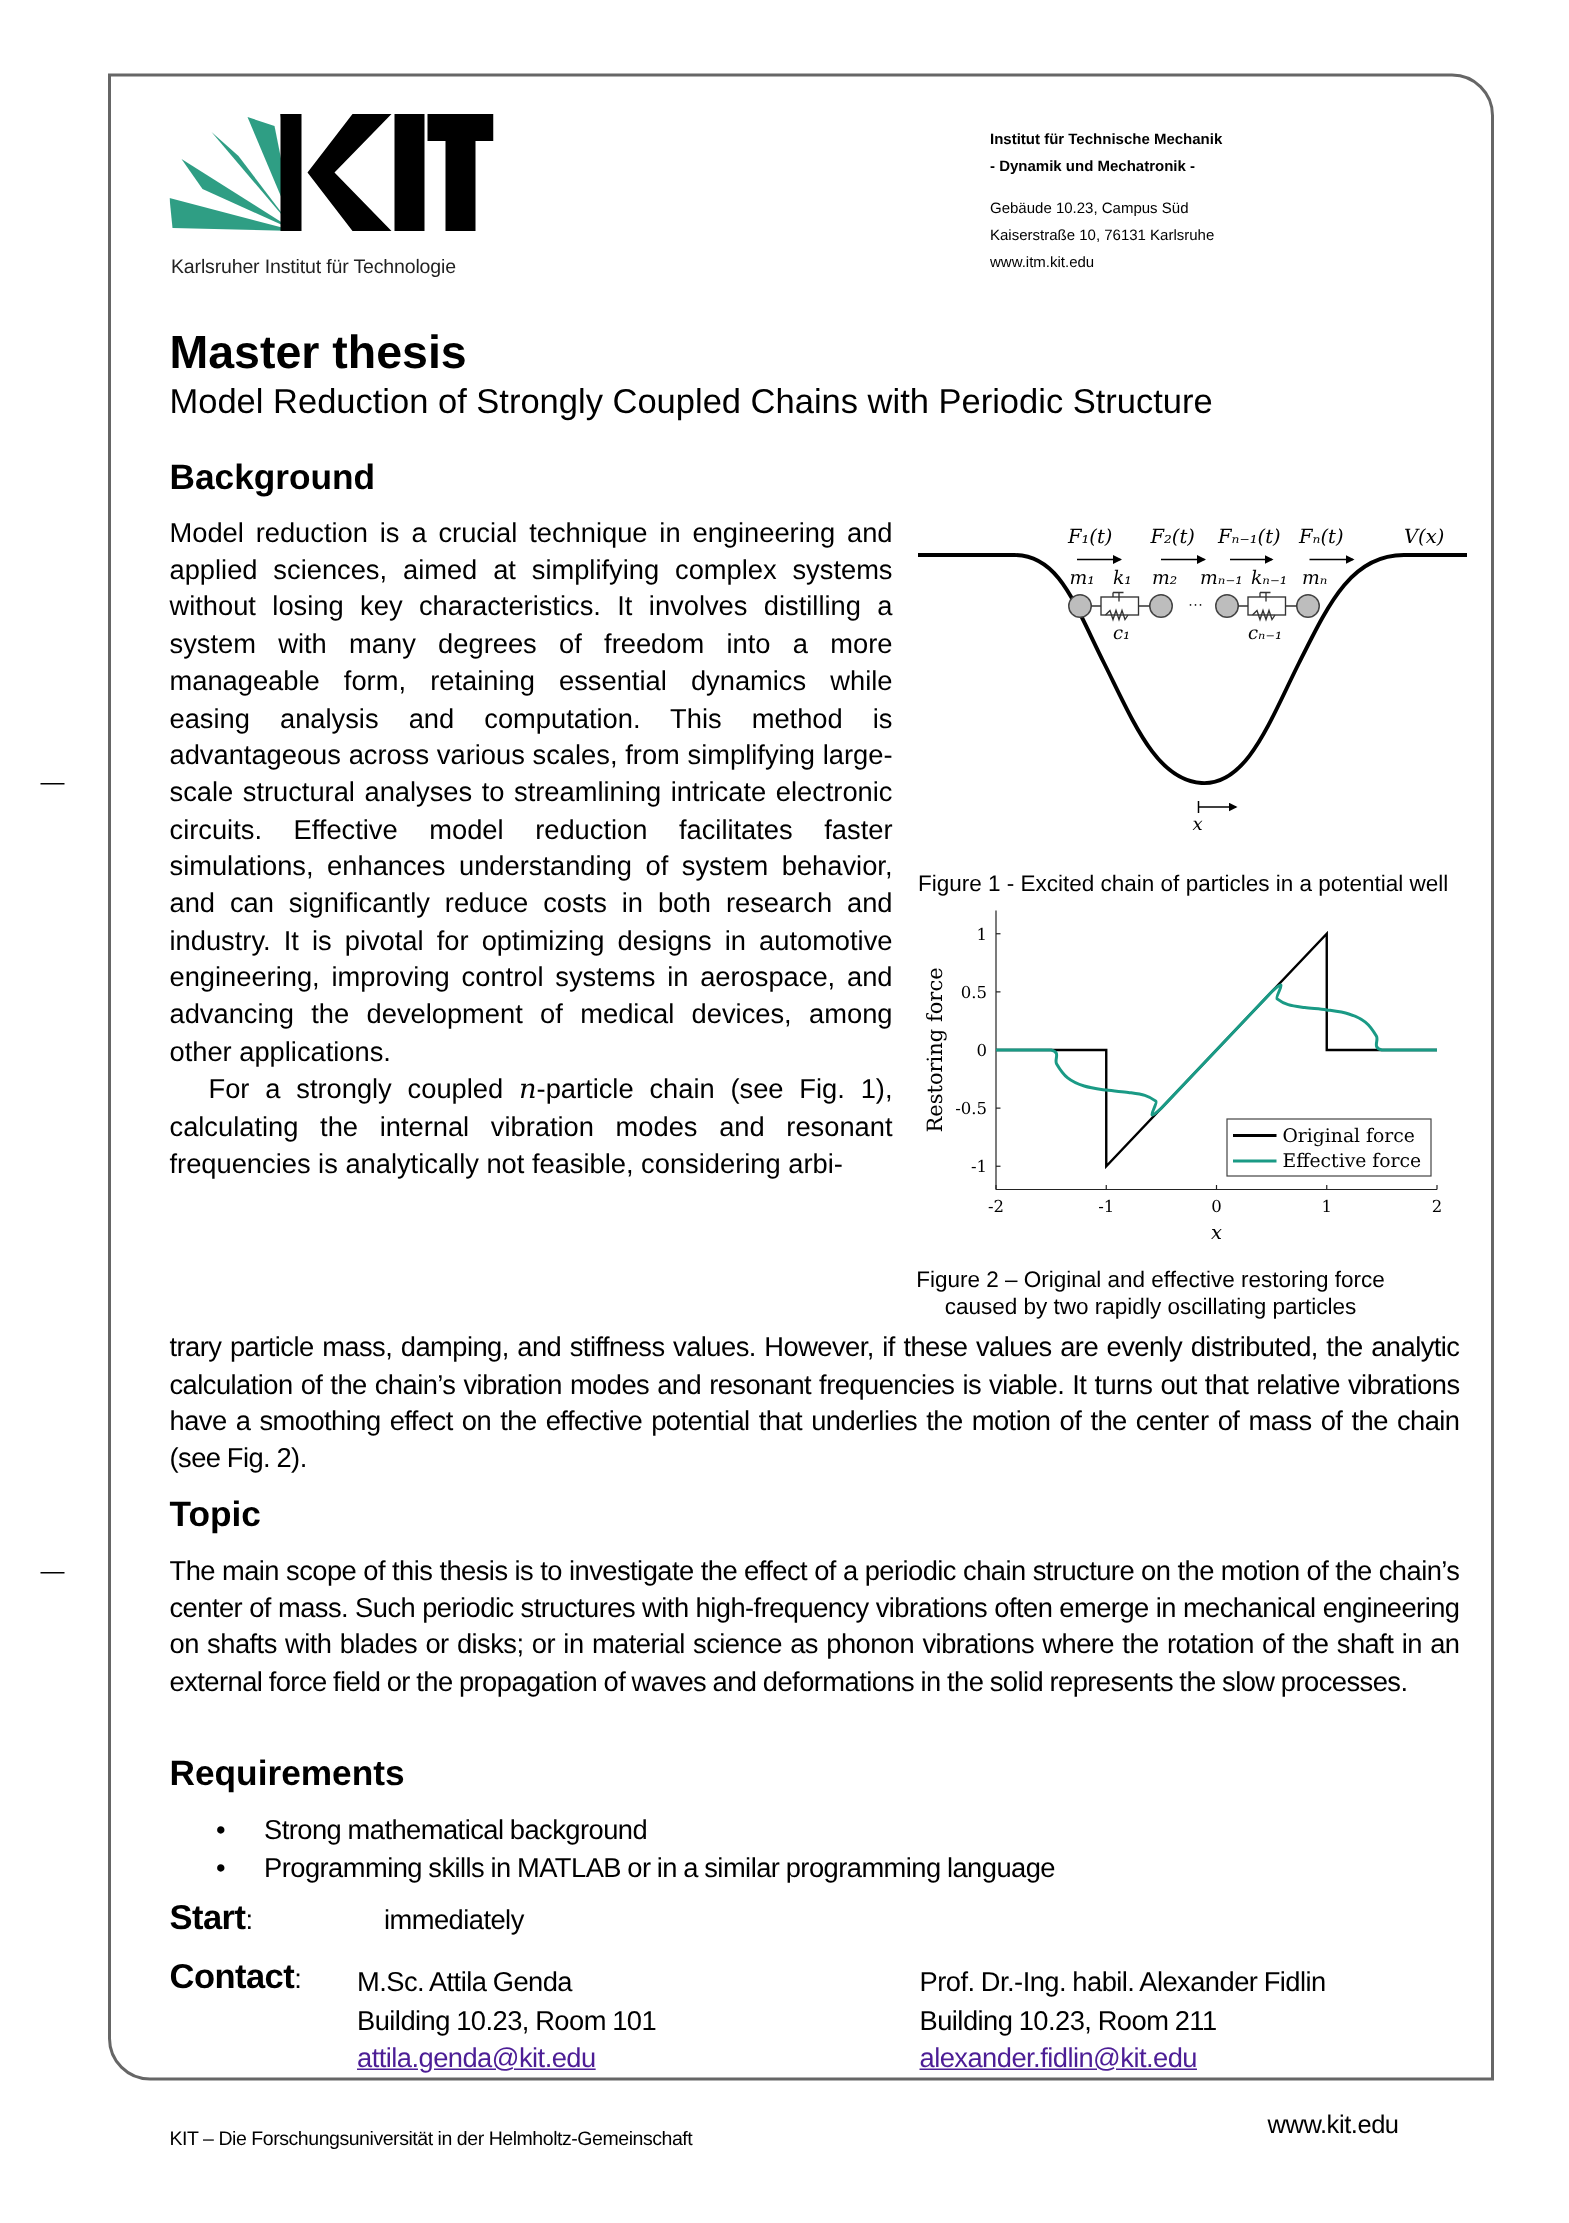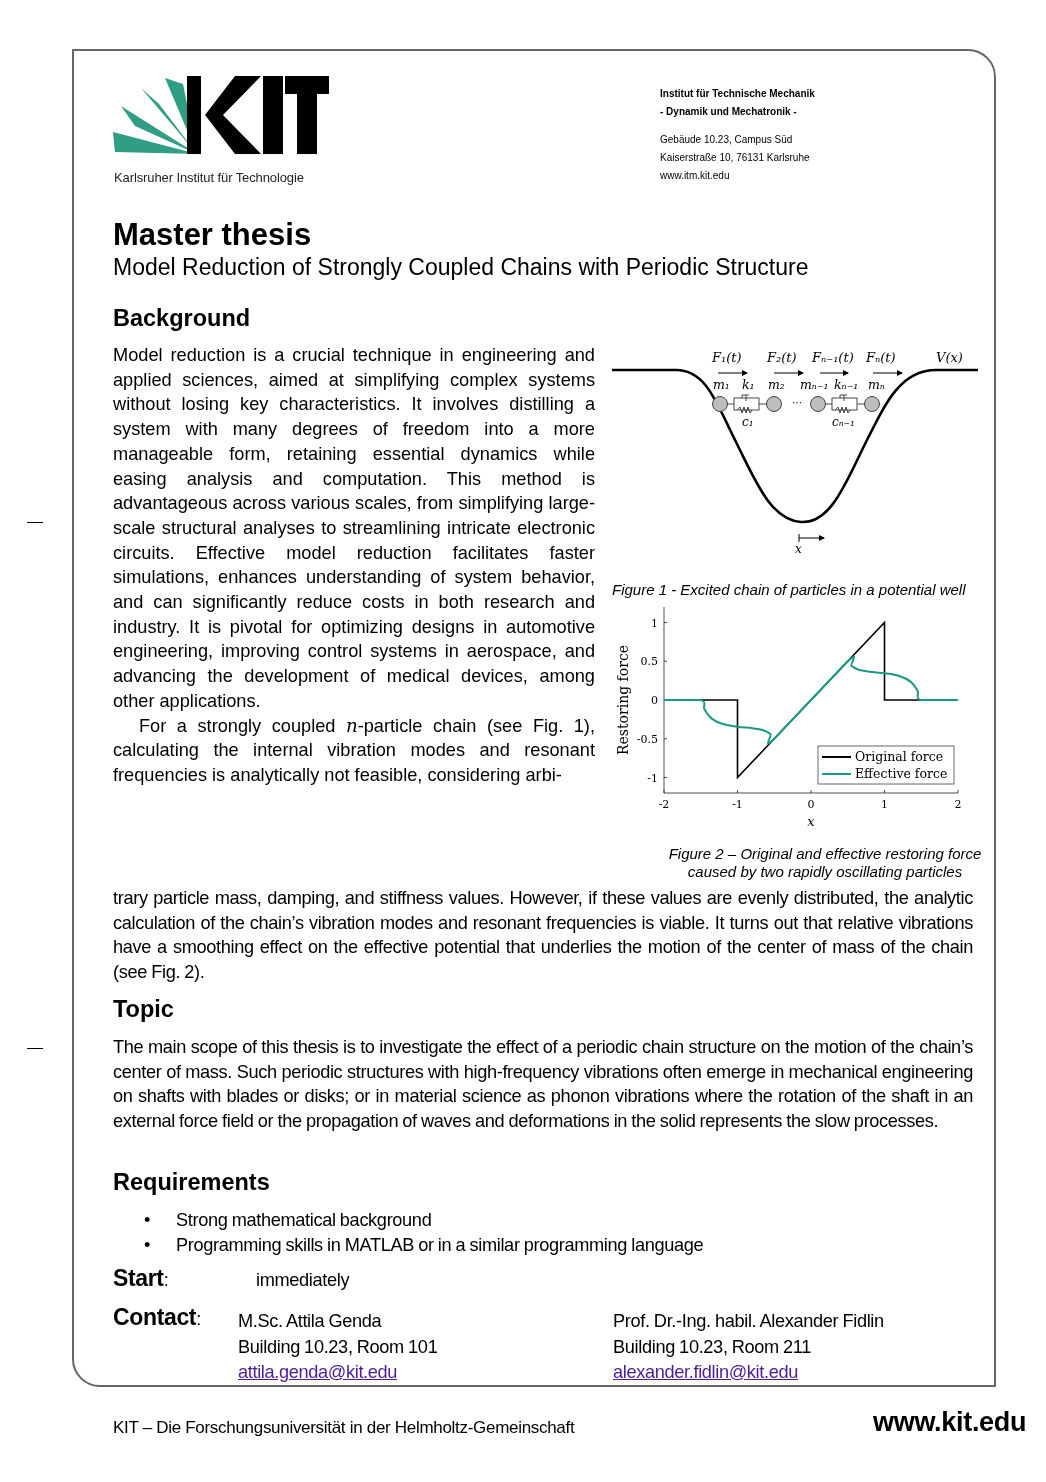--- a/index.html
+++ b/index.html
@@ -24,40 +24,40 @@
   h2 { margin:0; position:absolute; left:113px; font-size:23.5px; font-weight:bold; }
 
   .para { position:absolute; left:113px; font-size:18.2px; line-height:24.7px; text-align:justify; }
   .para p { margin:0; }
   .indent { text-indent:26px; }
   .col-left { width:482px; }
   .full { width:860px; }
   .cond { font-size:18.2px; letter-spacing:-0.35px; word-spacing:-0.5px; }
 
   .fig1 { position:absolute; left:606px; top:342px; }
-  .cap { position:absolute; font-size:15px; color:#000; text-align:center; white-space:nowrap;font-style:italic; }
+  .cap { position:absolute; font-size:15px; color:#000; text-align:center; white-space:nowrap; }
 
   .fig2 { position:absolute; left:606px; top:600px; }
 
   .req { position:absolute; left:113px; top:1208px; font-size:18.2px; line-height:24.5px; }
   .req li { list-style:none; position:relative; padding-left:63px; }
   .req li::before { content:"•"; position:absolute; left:31px; }
   .req ul { margin:0; padding:0; }
 
   .label-bold { font-weight:bold; font-size:23px; }
   .start-row { position:absolute; left:113px; top:1265px; font-size:18.2px; }
   .start-row .lbl { position:absolute; left:0; top:0; white-space:nowrap; }
   .start-row .val { position:absolute; left:143px; top:5px; white-space:nowrap; }
   .contact { position:absolute; left:113px; top:1304px; font-size:18.2px; }
   .contact .lbl { position:absolute; left:0; top:0; white-space:nowrap; }
   .ccol { position:absolute; top:5px; line-height:25.5px; white-space:nowrap; }
   .ccol a { color:#4c1d95; text-decoration:underline; }
 
-  .footer-left { position:absolute; left:113px; top:1418px; font-size:17px; letter-spacing:-0.3px; white-space:nowrap; }
-  .footer-right { position:absolute; left:845px; top:1407px; font-size:27px; font-weight:bold; letter-spacing:-0.3px; white-space:nowrap;margin-left:28px; }
+  .footer-left { position:absolute; left:113px; top:1418px; font-size:13px; letter-spacing:-0.3px; white-space:nowrap; }
+  .footer-right { position:absolute; left:845px; top:1407px; font-size:17px; font-weight:normal; letter-spacing:-0.3px; white-space:nowrap; }
 
   .math { font-family:"DejaVu Serif", serif; font-style:italic; }
   .svgtext { font-family:"DejaVu Serif", serif; }
 </style>
 </head>
 <body>
 
 <div class="frame"></div>
 <div class="margin-tick" style="top:522px;"></div>
 <div class="margin-tick" style="top:1048px;"></div>
@@ -191,21 +191,21 @@
       </g>
     <g id="legend">
         <rect x="212" y="146" width="136" height="38" fill="#fff" stroke="#444" stroke-width="0.8"></rect>
         <line x1="216" y1="157" x2="245" y2="157" stroke="#000000" stroke-width="2"></line>
         <text x="249" y="161" font-size="12.5" font-family="DejaVu Serif, serif">Original force</text>
         <line x1="216" y1="174" x2="245" y2="174" stroke="#1a9a85" stroke-width="2"></line>
         <text x="249" y="178" font-size="12.5" font-family="DejaVu Serif, serif">Effective force</text>
       </g>
   </svg>
 </div>
-<div class="cap" style="left:630px; top:845px; width:390px; line-height:18px;">
+<div class="cap" style="left:572px; top:845px; width:390px; line-height:18px;">
   <div>Figure 2 – Original and effective restoring force</div>
   <div>caused by two rapidly oscillating particles</div>
 </div>
 
 <h2 style="top:996px;">Topic</h2>
 <div class="para full cond" style="top:1035px;">The main scope of this thesis is to investigate the effect of a periodic chain structure on the motion of the chain’s center of mass. Such periodic structures with high-frequency vibrations often emerge in mechanical engineering on shafts with blades or disks; or in material science as phonon vibrations where the rotation of the shaft in an external force field or the propagation of waves and deformations in the solid represents the slow processes.</div>
 
 <h2 style="top:1169px;text-align:center;">Requirements</h2>
 <div class="req cond">
   <ul>

